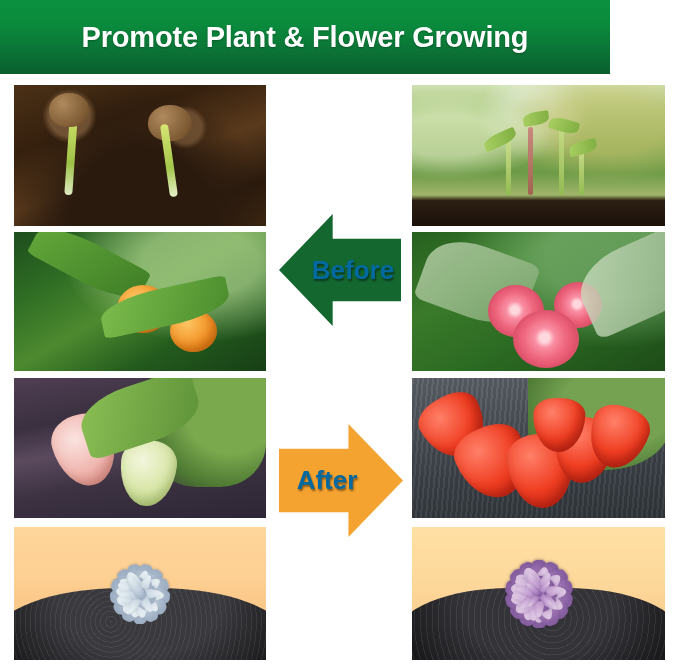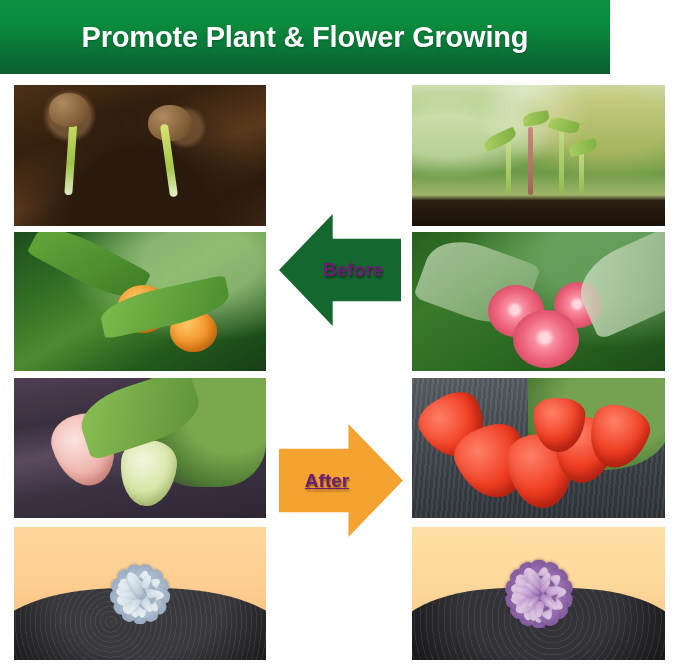--- a/index.html
+++ b/index.html
@@ -64,23 +64,23 @@
   
   .arrow {
     position: absolute;
     display: flex;
     align-items: center;
     justify-content: center;
   }
   .arrow-label {
     position: relative;
     z-index: 2;
-    color: #701a75;
+    color: #0369a1;
     font-weight: bold;
-    font-size: 19px;
+    font-size: 26px;
     text-shadow: 1px 2px 2px rgba(0,0,0,0.45);
     letter-spacing: 0px;
   }
   .arrow-before {
     left: 279px; top: 214px;
     width: 122px; height: 112px;
   }
   .arrow-before .shape {
     position: absolute; inset: 0;
     background: #14672f;
@@ -92,21 +92,21 @@
   .arrow-after {
     left: 279px; top: 424px;
     width: 124px; height: 113px;
   }
   .arrow-after .shape {
     position: absolute; inset: 0;
     background: #F5A330;
     clip-path: polygon(100% 50%, 56% 0%, 56% 22%, 0% 22%, 0% 78%, 56% 78%, 56% 100%);
     filter: drop-shadow(1px 2px 2px rgba(0,0,0,0.28));
   }
-  .arrow-after .arrow-label { padding-right: 28px; text-decoration: underline; }
+  .arrow-after .arrow-label { padding-right: 28px; }
 
   
 
   
   .sc-seedlings-soil {
     background:
       radial-gradient(circle at 22% 22%, rgba(160,120,80,0.55) 0 9%, transparent 12%),
       radial-gradient(circle at 68% 30%, rgba(150,112,74,0.5) 0 8%, transparent 11%),
       radial-gradient(ellipse at 50% 100%, #2a1a0e 0 40%, transparent 72%),
       linear-gradient(160deg, #4a3016 0%, #35200e 30%, #5a3a1c 55%, #2a1a0d 80%, #3d2712 100%);

